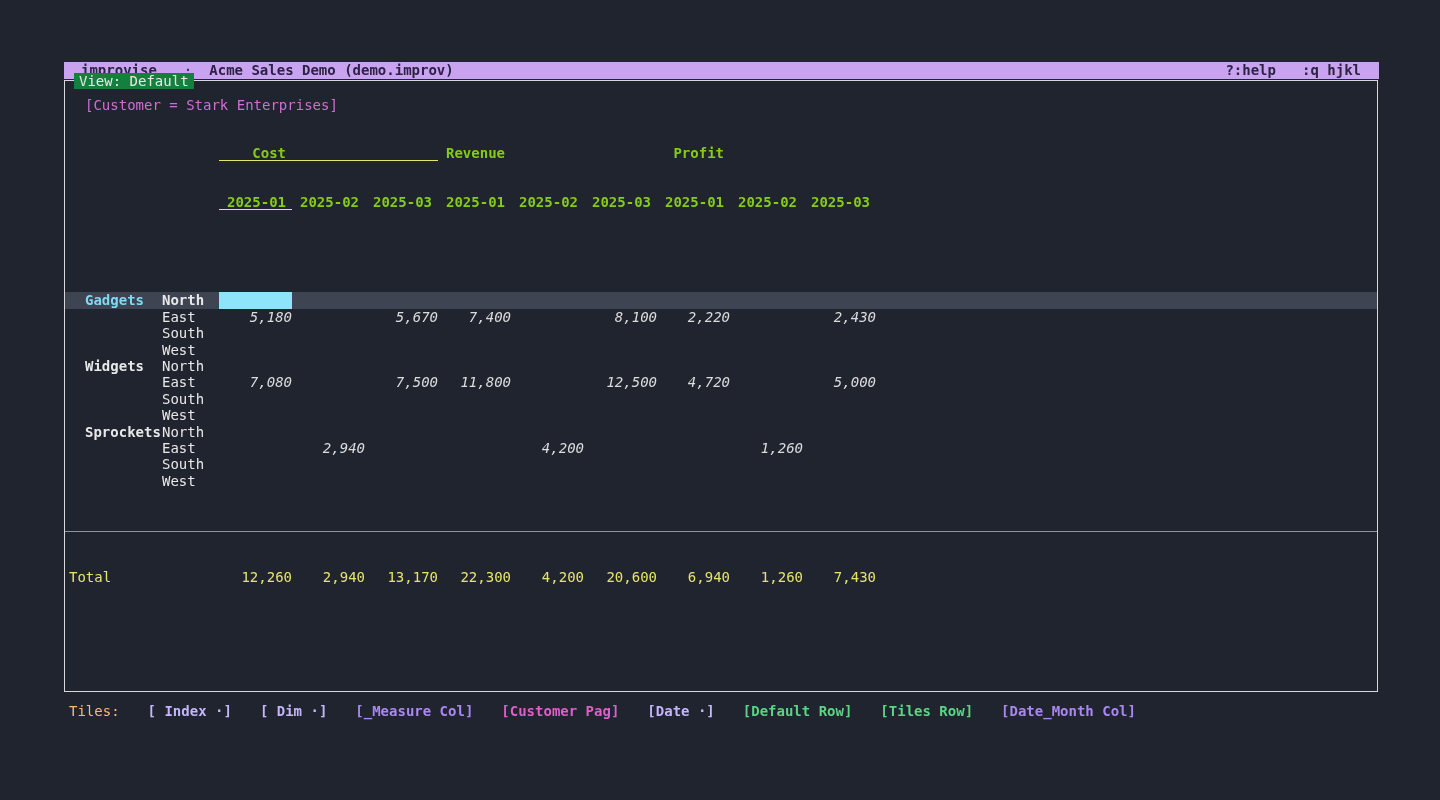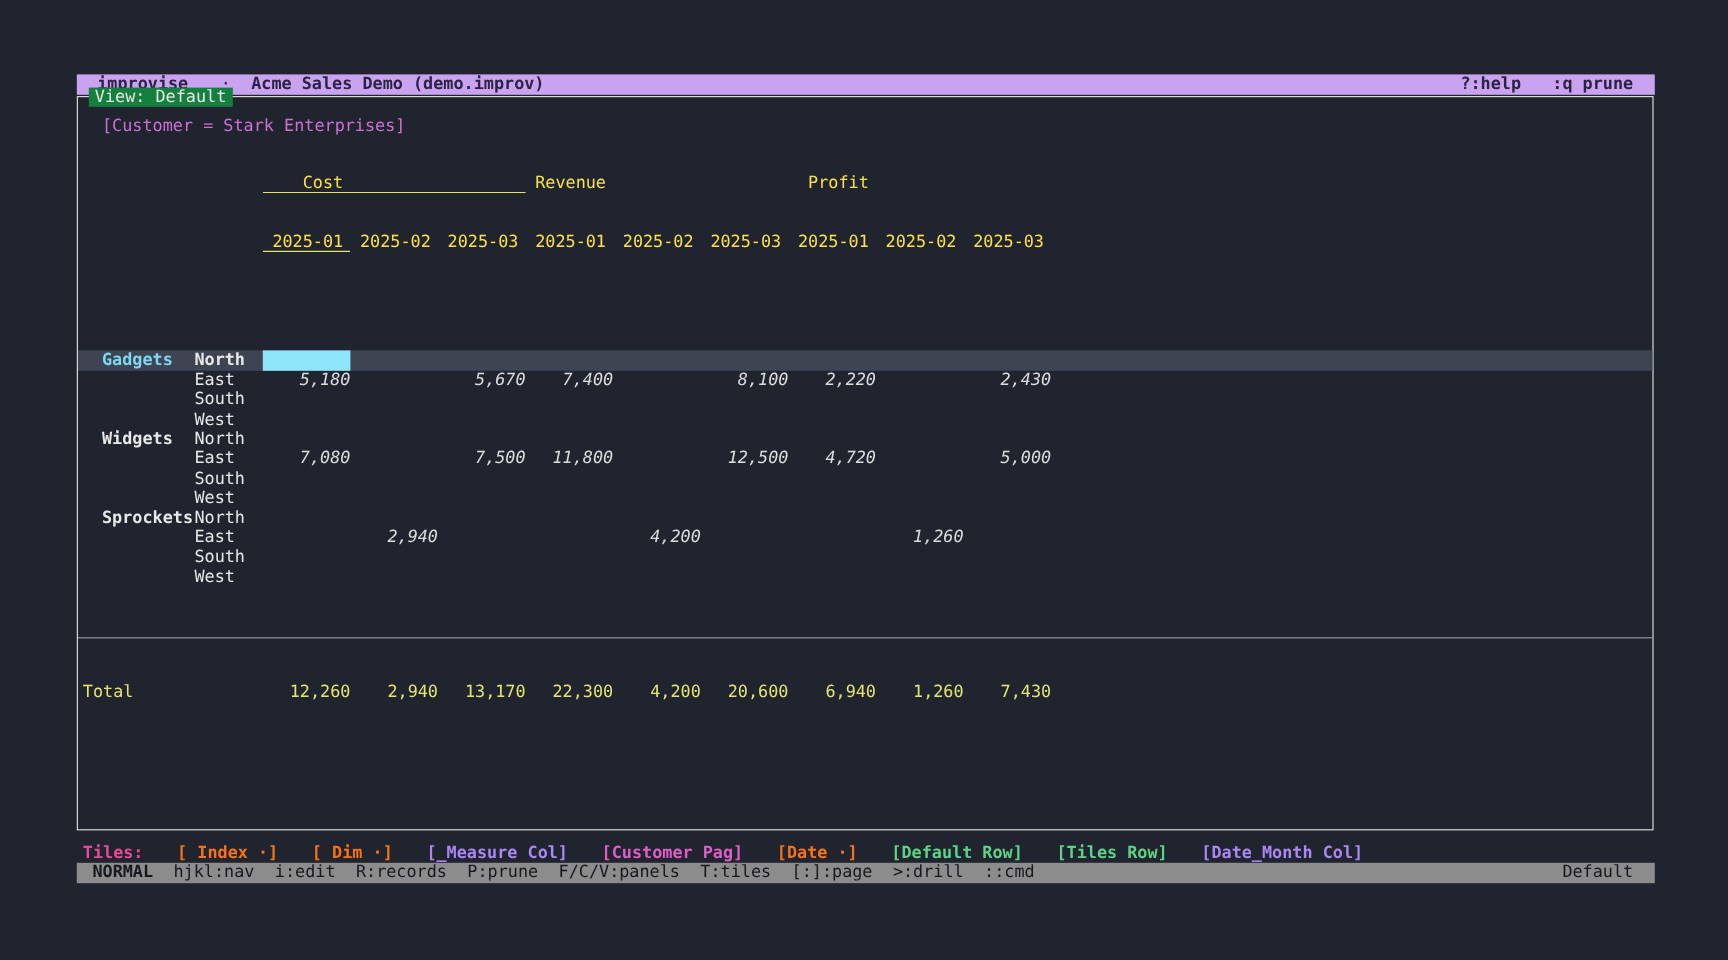--- a/index.html
+++ b/index.html
@@ -27,43 +27,43 @@
   }
   .view-label{
     position:absolute;top:11px;left:10px;z-index:3;
     background:#15803d;padding:0 5px;color:#e8e8e8;
   }
   .filter{position:absolute;top:35px;left:21px;color:#cf6fd4;z-index:2;}
   
   .pivot{position:absolute;top:50px;left:1px;width:1312px;z-index:2;}
   .prow{display:flex;height:16.4px;line-height:16.4px;}
   .spacer{height:16.4px;}
-  .hdr{color:#fde047;font-weight:normal;}
+  .hdr{color:#84cc16;font-weight:bold;}
   .hdr-indent{width:154px;flex:none;}
   .group-cell{width:219px;flex:none;}
   .group-cell.gsel{box-shadow:inset 0 -1px 0 #e5e56e;}
   .glabel{display:block;width:73px;text-align:right;padding-right:6px;box-sizing:border-box;}
   .month-cell{width:73px;flex:none;text-align:right;padding-right:6px;box-sizing:border-box;}
   .month-cell.msel{box-shadow:inset 0 -1px 0 #e5e56e;}
   .c-prod{width:96px;flex:none;padding-left:20px;box-sizing:border-box;font-weight:bold;color:#e8e8e8;}
   .c-prod.psel{color:#7fd9f2;}
   .c-reg{width:58px;flex:none;padding-left:1px;box-sizing:border-box;color:#e8e8e8;}
   .c-reg.rsel{font-weight:bold;}
   .c-val{width:73px;flex:none;text-align:right;font-style:italic;color:#dcdcdc;}
   .hl{background:#3e4452;}
   .selcell{background:#8ee4f8;}
   .sep-line{height:1px;background:#8f94a0;margin-top:9px;}
   .total{margin-top:4px;color:#e5e56e;font-weight:normal;}
   .total-lbl{width:154px;flex:none;padding-left:4px;box-sizing:border-box;}
   .c-tot{width:73px;flex:none;text-align:right;}
   .tvals{display:flex;}
   
   .tiles{position:absolute;top:641px;left:5px;display:flex;gap:28px;font-weight:bold;}
-  .tiles-label{color:#ec4899;font-weight:bold;}
-  .tile.inactive{color:#f97316;}
+  .tiles-label{color:#fdba74;font-weight:normal;}
+  .tile.inactive{color:#c4b5fd;}
   .tile.measure{color:#ab87f2;}
   .tile.page{color:#de5fc8;}
   .tile.row{color:#5bd584;}
   
   .statusbar{
     position:absolute;top:657px;left:0;width:1315px;height:17px;
     background:#8c8c8c;color:#16181e;display:flex;align-items:center;
   }
   .mode{margin-left:13px;font-weight:bold;}
   .hints{display:flex;gap:17px;margin-left:17px;}
@@ -73,21 +73,21 @@
 <body>
 
 <div class="term">
 
   <div class="titlebar">
     <span class="app">improvise</span>
     <span class="tsep">·</span>
     <span class="doc">Acme Sales Demo (demo.improv)</span>
     <span class="tright">
       <span>?:help</span>
-      <span>:q prune</span>
+      <span>:q hjkl</span>
     </span>
   </div>
 
   <div class="viewbox"></div>
   <div class="view-label">View: Default</div>
 
   <div class="filter">[Customer = Stark Enterprises]</div>
 
   <div class="pivot">
     <div class="prow hdr"><span class="hdr-indent"></span><span class="group-cell gsel"><span class="glabel">Cost</span></span><span class="group-cell"><span class="glabel">Revenue</span></span><span class="group-cell"><span class="glabel">Profit</span></span></div>
@@ -98,19 +98,14 @@
     <div class="prow total">
       <span class="total-lbl">Total</span>
       <span class="tvals" id="total-vals"><span class="c-tot">12,260</span><span class="c-tot">2,940</span><span class="c-tot">13,170</span><span class="c-tot">22,300</span><span class="c-tot">4,200</span><span class="c-tot">20,600</span><span class="c-tot">6,940</span><span class="c-tot">1,260</span><span class="c-tot">7,430</span></span>
     </div>
   </div>
 
   <div class="tiles">
     <span class="tiles-label">Tiles:</span>
   <span class="tile inactive">[ Index ·]</span><span class="tile inactive">[ Dim ·]</span><span class="tile measure">[_Measure Col]</span><span class="tile page">[Customer Pag]</span><span class="tile inactive">[Date ·]</span><span class="tile row">[Default Row]</span><span class="tile row">[Tiles Row]</span><span class="tile measure">[Date_Month Col]</span></div>
 
-  <div class="statusbar">
-    <span class="mode">NORMAL</span>
-    <span class="hints" id="hints"><span class="hint">hjkl:nav</span><span class="hint">i:edit</span><span class="hint">R:records</span><span class="hint">P:prune</span><span class="hint">F/C/V:panels</span><span class="hint">T:tiles</span><span class="hint">[:]:page</span><span class="hint">&gt;:drill</span><span class="hint">::cmd</span></span>
-    <span class="sb-right">Default</span>
-  </div>
 
 </div>
 
 </body></html>

